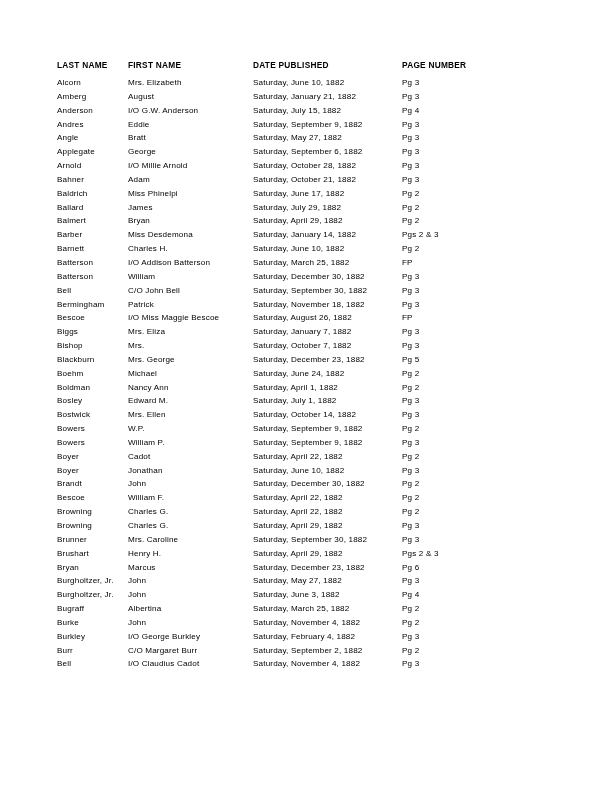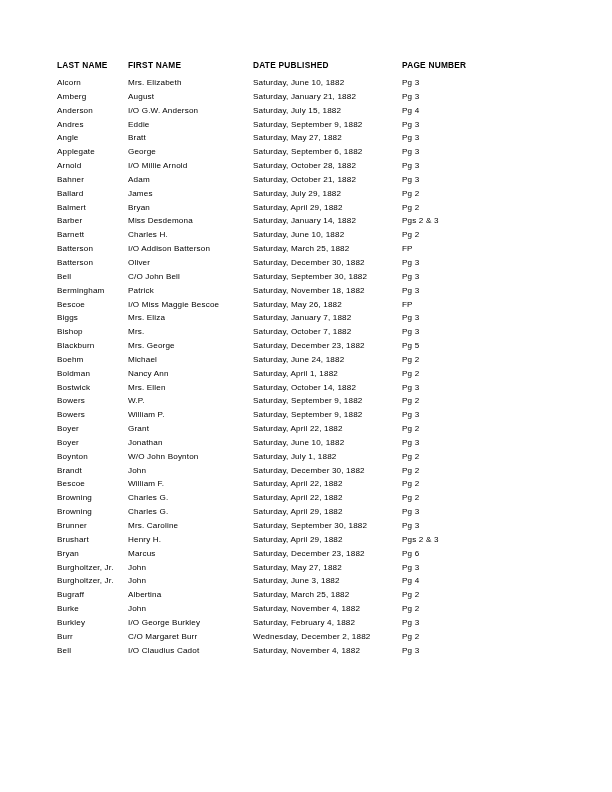--- a/index.html
+++ b/index.html
@@ -121,20 +121,26 @@
           <td class="cell-date-published">Saturday, October 28, 1882</td>
           <td class="cell-page-number">Pg 3</td>
         </tr>
         <tr>
           <td class="cell-last-name">Bahner</td>
           <td class="cell-first-name">Adam</td>
           <td class="cell-date-published">Saturday, October 21, 1882</td>
           <td class="cell-page-number">Pg 3</td>
         </tr>
         <tr>
+          <td class="cell-last-name">Baldrich</td>
+          <td class="cell-first-name">Miss Phinelpi</td>
+          <td class="cell-date-published">Saturday, June 17, 1882</td>
+          <td class="cell-page-number">Pg 2</td>
+        </tr>
+        <tr>
           <td class="cell-last-name">Ballard</td>
           <td class="cell-first-name">James</td>
           <td class="cell-date-published">Saturday, July 29, 1882</td>
           <td class="cell-page-number">Pg 2</td>
         </tr>
         <tr>
           <td class="cell-last-name">Balmert</td>
           <td class="cell-first-name">Bryan</td>
           <td class="cell-date-published">Saturday, April 29, 1882</td>
           <td class="cell-page-number">Pg 2</td>
@@ -152,40 +158,40 @@
           <td class="cell-page-number">Pg 2</td>
         </tr>
         <tr>
           <td class="cell-last-name">Batterson</td>
           <td class="cell-first-name">I/O Addison Batterson</td>
           <td class="cell-date-published">Saturday, March 25, 1882</td>
           <td class="cell-page-number">FP</td>
         </tr>
         <tr>
           <td class="cell-last-name">Batterson</td>
-          <td class="cell-first-name">Oliver</td>
+          <td class="cell-first-name">William</td>
           <td class="cell-date-published">Saturday, December 30, 1882</td>
           <td class="cell-page-number">Pg 3</td>
         </tr>
         <tr>
           <td class="cell-last-name">Bell</td>
           <td class="cell-first-name">C/O John Bell</td>
           <td class="cell-date-published">Saturday, September 30, 1882</td>
           <td class="cell-page-number">Pg 3</td>
         </tr>
         <tr>
           <td class="cell-last-name">Bermingham</td>
           <td class="cell-first-name">Patrick</td>
           <td class="cell-date-published">Saturday, November 18, 1882</td>
           <td class="cell-page-number">Pg 3</td>
         </tr>
         <tr>
           <td class="cell-last-name">Bescoe</td>
           <td class="cell-first-name">I/O Miss Maggie Bescoe</td>
-          <td class="cell-date-published">Saturday, May 26, 1882</td>
+          <td class="cell-date-published">Saturday, August 26, 1882</td>
           <td class="cell-page-number">FP</td>
         </tr>
         <tr>
           <td class="cell-last-name">Biggs</td>
           <td class="cell-first-name">Mrs. Eliza</td>
           <td class="cell-date-published">Saturday, January 7, 1882</td>
           <td class="cell-page-number">Pg 3</td>
         </tr>
         <tr>
           <td class="cell-last-name">Bishop</td>
@@ -205,54 +211,54 @@
           <td class="cell-date-published">Saturday, June 24, 1882</td>
           <td class="cell-page-number">Pg 2</td>
         </tr>
         <tr>
           <td class="cell-last-name">Boldman</td>
           <td class="cell-first-name">Nancy Ann</td>
           <td class="cell-date-published">Saturday, April 1, 1882</td>
           <td class="cell-page-number">Pg 2</td>
         </tr>
         <tr>
+          <td class="cell-last-name">Bosley</td>
+          <td class="cell-first-name">Edward M.</td>
+          <td class="cell-date-published">Saturday, July 1, 1882</td>
+          <td class="cell-page-number">Pg 3</td>
+        </tr>
+        <tr>
           <td class="cell-last-name">Bostwick</td>
           <td class="cell-first-name">Mrs. Ellen</td>
           <td class="cell-date-published">Saturday, October 14, 1882</td>
           <td class="cell-page-number">Pg 3</td>
         </tr>
         <tr>
           <td class="cell-last-name">Bowers</td>
           <td class="cell-first-name">W.P.</td>
           <td class="cell-date-published">Saturday, September 9, 1882</td>
           <td class="cell-page-number">Pg 2</td>
         </tr>
         <tr>
           <td class="cell-last-name">Bowers</td>
           <td class="cell-first-name">William P.</td>
           <td class="cell-date-published">Saturday, September 9, 1882</td>
           <td class="cell-page-number">Pg 3</td>
         </tr>
         <tr>
           <td class="cell-last-name">Boyer</td>
-          <td class="cell-first-name">Grant</td>
+          <td class="cell-first-name">Cadot</td>
           <td class="cell-date-published">Saturday, April 22, 1882</td>
           <td class="cell-page-number">Pg 2</td>
         </tr>
         <tr>
           <td class="cell-last-name">Boyer</td>
           <td class="cell-first-name">Jonathan</td>
           <td class="cell-date-published">Saturday, June 10, 1882</td>
           <td class="cell-page-number">Pg 3</td>
-        </tr>
-        <tr>
-          <td class="cell-last-name">Boynton</td>
-          <td class="cell-first-name">W/O John Boynton</td>
-          <td class="cell-date-published">Saturday, July 1, 1882</td>
-          <td class="cell-page-number">Pg 2</td>
         </tr>
         <tr>
           <td class="cell-last-name">Brandt</td>
           <td class="cell-first-name">John</td>
           <td class="cell-date-published">Saturday, December 30, 1882</td>
           <td class="cell-page-number">Pg 2</td>
         </tr>
         <tr>
           <td class="cell-last-name">Bescoe</td>
           <td class="cell-first-name">William F.</td>
@@ -315,21 +321,21 @@
         </tr>
         <tr>
           <td class="cell-last-name">Burkley</td>
           <td class="cell-first-name">I/O George Burkley</td>
           <td class="cell-date-published">Saturday, February 4, 1882</td>
           <td class="cell-page-number">Pg 3</td>
         </tr>
         <tr>
           <td class="cell-last-name">Burr</td>
           <td class="cell-first-name">C/O Margaret Burr</td>
-          <td class="cell-date-published">Wednesday, December 2, 1882</td>
+          <td class="cell-date-published">Saturday, September 2, 1882</td>
           <td class="cell-page-number">Pg 2</td>
         </tr>
         <tr>
           <td class="cell-last-name">Bell</td>
           <td class="cell-first-name">I/O Claudius Cadot</td>
           <td class="cell-date-published">Saturday, November 4, 1882</td>
           <td class="cell-page-number">Pg 3</td>
         </tr>
       </tbody>
   </table>

